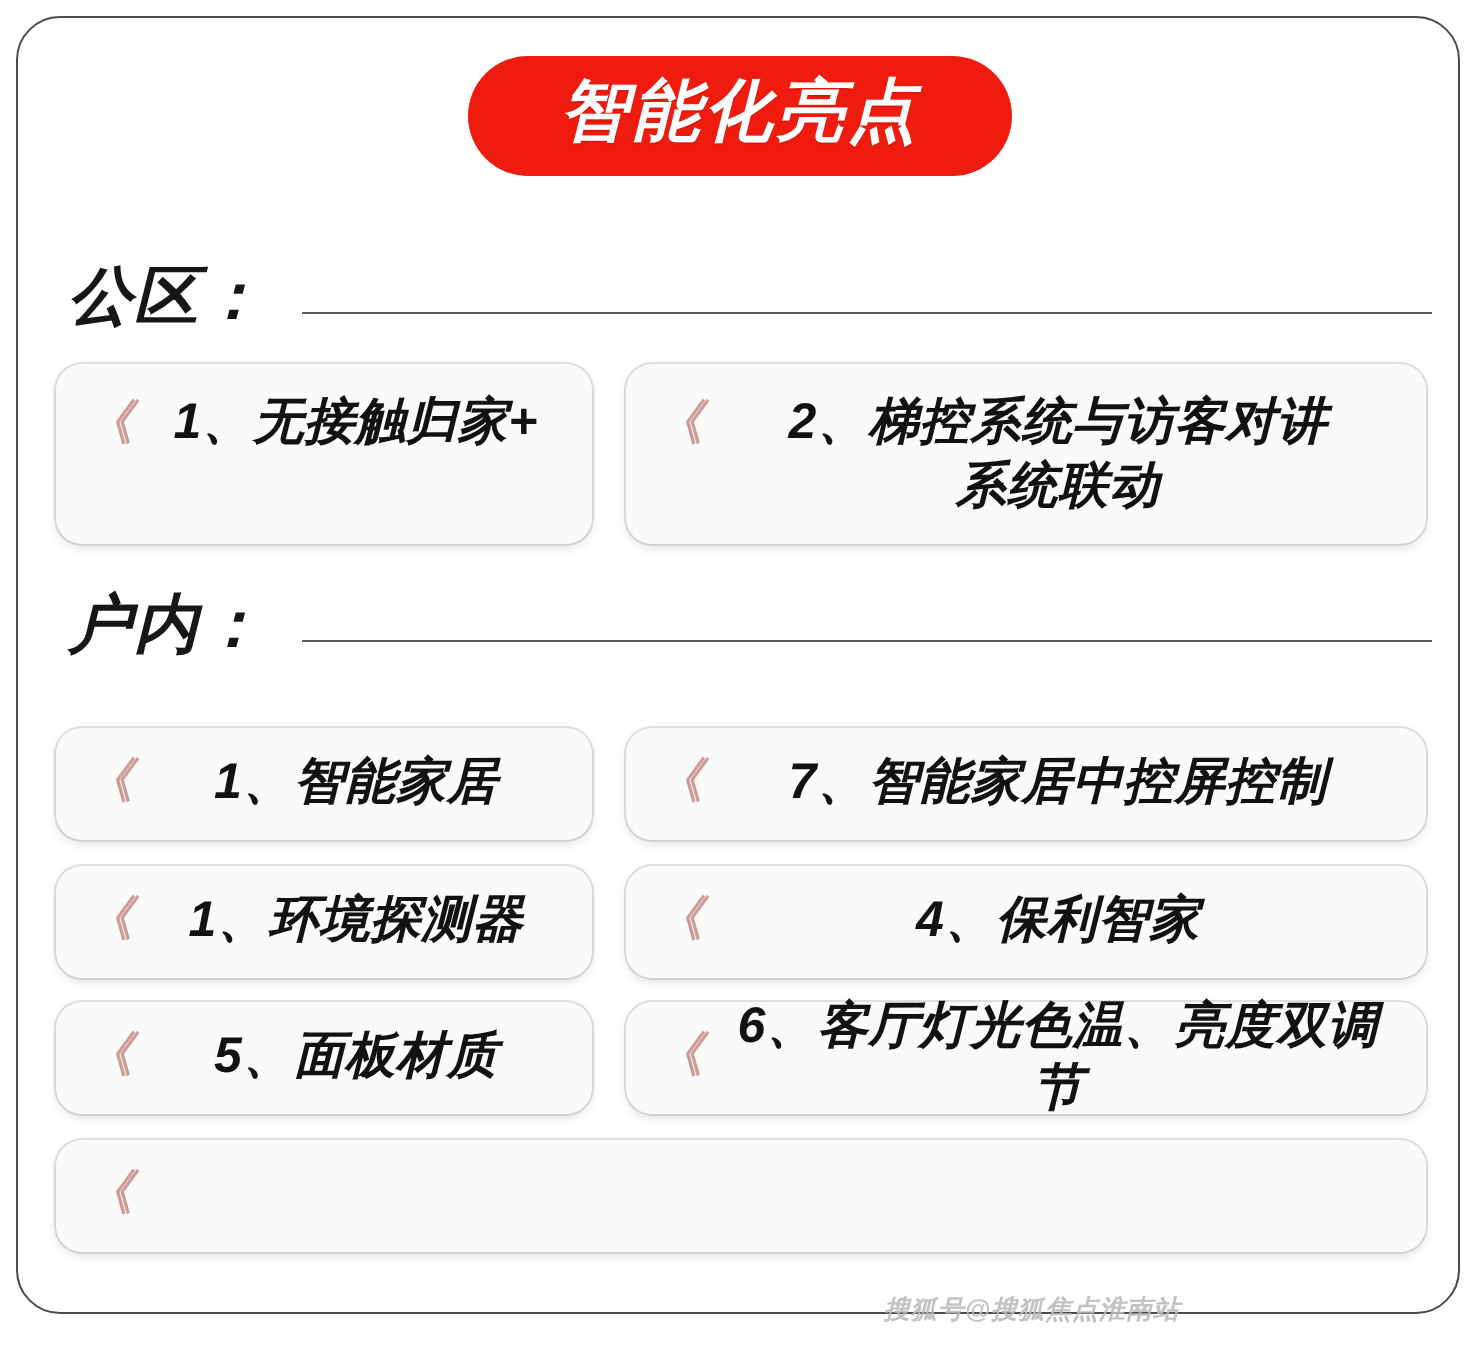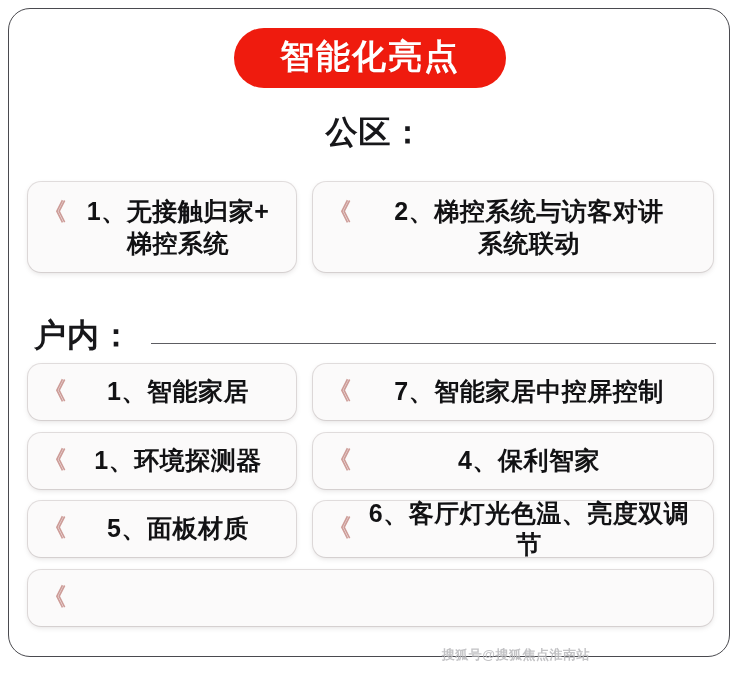--- a/index.html
+++ b/index.html
@@ -27,20 +27,21 @@
     box-sizing: border-box;
     background: #ffffff;
   }
 
   #content {
     position: absolute;
     left: 0;
     top: 0;
     width: 604px;
     height: 673px;
+    font-style: italic;
   }
 
   
   .title-wrap {
     position: absolute;
     left: 0;
     top: 28px;
     width: 740px;
     text-align: center;
   }
@@ -75,22 +76,22 @@
     padding-bottom: 2px;
   }
   .section-head .rule {
     flex: 1 1 auto;
     height: 0;
     border-top: 1.6px solid #5d5d62;
     margin-left: 18px;
     margin-top: 14px;
   }
 
-  #head-public { top: 116px; flex-direction: column; }
-  #head-indoor { top: 296px; margin-top: 23px; }
+  #head-public { top: 132px; }
+  #head-indoor { top: 296px; }
 
   
   .card {
     position: absolute;
     background: #fbfafa;
     border-radius: 13px;
     box-shadow: 0 2px 5px rgba(120,110,110,0.20),
                 0 0 0 1px rgba(220,215,215,0.75);
     box-sizing: border-box;
     display: flex;
@@ -161,21 +162,20 @@
 
   <div class="section-head" id="head-public">
     <span class="label">公区：</span>
     <span class="rule"></span>
   </div>
 
   <div class="card two-line" id="card-pub-1">
     <span class="chev">《</span>
     <span class="ctext">
       <span>1、无接触归家+</span><br>
-      <span>梯控系统</span>
     </span>
   </div>
 
   <div class="card two-line" id="card-pub-2">
     <span class="chev">《</span>
     <span class="ctext">
       <span>2、梯控系统与访客对讲</span><br>
       <span>系统联动</span>
     </span>
   </div>

